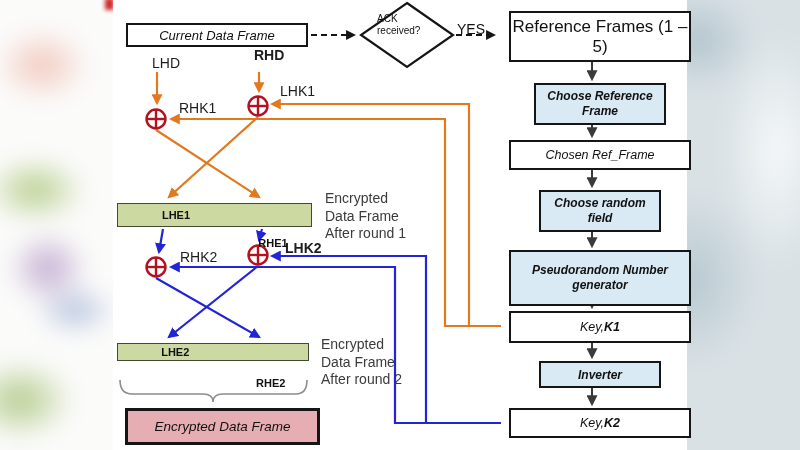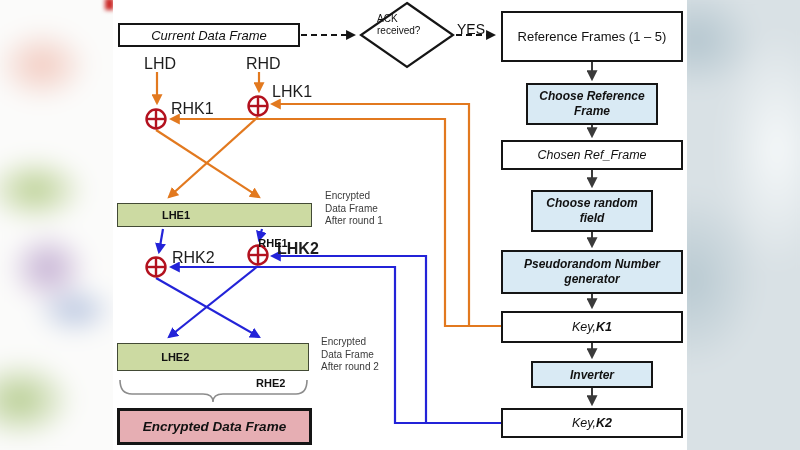--- a/index.html
+++ b/index.html
@@ -27,29 +27,29 @@
       radial-gradient(70px 150px at 110px 170px,#f5f8f9 0%,rgba(245,248,249,0) 80%),
       #d9e1e5;}
   #red-sliver{position:absolute;left:105px;top:-2px;width:9px;height:12px;
       background:#cb2a28;filter:blur(2px);}
 
   #slide{position:absolute;left:113px;top:0;width:574px;height:450px;background:#ffffff;}
 
   svg.wires{position:absolute;left:0;top:0;width:800px;height:450px;}
 
   .box{position:absolute;box-sizing:border-box;display:flex;align-items:center;
-       justify-content:center;text-align:center;background:#fff;color:#111;}
+       justify-content:center;text-align:center;background:#fff;color:#111;margin-left:8px;}
   .bd2 {border:2px solid #151515;}
   .bd25{border:2.4px solid #151515;}
   .bd3 {border:3px solid #151515;}
   .blue-fill{background:#d9eaf4;font-weight:bold;font-style:italic;}
   .italic{font-style:italic;}
 
-  .lbl{position:absolute;font-size:16px;color:#1d1d1d;white-space:nowrap;}
-  .note{position:absolute;font-size:10px;line-height:1.25;color:#3b3b3b;white-space:nowrap;}
+  .lbl{position:absolute;font-size:14px;color:#1d1d1d;white-space:nowrap;margin-left:8px;}
+  .note{position:absolute;font-size:14px;line-height:1.25;color:#3b3b3b;white-space:nowrap;}
 
   .split-box{position:absolute;box-sizing:border-box;display:flex;
        background:#ccdaa2;border:1.6px solid #424a35;}
   .split-box .cell{flex:1;display:flex;align-items:center;justify-content:center;
        font-weight:bold;font-size:11px;color:#111;padding-left:20px;}
   .split-box .cell + .cell{border-left:1.6px solid #424a35;margin-top:39px;}
 
   #diamond-text{position:absolute;left:377px;top:13px;width:60px;text-align:left;
        font-size:10px;line-height:1.2;color:#111;}
   #yes-label{position:absolute;left:457px;top:21px;font-size:14px;color:#111;}
@@ -144,57 +144,57 @@
   </svg>
 
   <div class="box bd25 italic" style="left:118px;top:23px;width:182px;height:24px;font-size:13px;">Current Data Frame</div>
 
   <div id="diamond-text">
     <div>ACK</div>
     <div>received?</div>
   </div>
   <div id="yes-label">YES</div>
 
-  <div class="box bd2" style="left:501px;top:11px;width:182px;height:51px;font-size:13px;">Reference Frames (1 – 5)</div>
+  <div class="box bd2" style="left:501px;top:11px;width:182px;height:51px;font-size:17px;">Reference Frames (1 – 5)</div>
   <div class="box bd25 blue-fill" style="left:526px;top:83px;width:132px;height:42px;font-size:12px;line-height:1.25;">Choose Reference Frame</div>
   <div class="box bd2 italic" style="left:501px;top:140px;width:182px;height:30px;font-size:12.5px;">Chosen Ref_Frame</div>
   <div class="box bd25 blue-fill" style="left:531px;top:190px;width:122px;height:42px;font-size:12px;line-height:1.25;">Choose random field</div>
-  <div class="box bd25 blue-fill" style="left:501px;top:250px;width:182px;height:44px;font-size:12px;line-height:1.25;text-align:center;">Pseudorandom Number generator</div>
+  <div class="box bd25 blue-fill" style="left:501px;top:250px;width:182px;height:56px;font-size:12px;line-height:1.25;text-align:center;">Pseudorandom Number generator</div>
   <div class="box bd2 italic" style="left:501px;top:311px;width:182px;height:32px;font-size:12.5px;">
     <span>Key, </span>
       <b>K1</b>
   </div>
   <div class="box bd25 blue-fill" style="left:531px;top:361px;width:122px;height:27px;font-size:12px;text-align:right;">Inverter</div>
   <div class="box bd2 italic" style="left:501px;top:408px;width:182px;height:30px;font-size:12.5px;">
     <span>Key, </span>
       <b>K2</b>
   </div>
 
   <div class="lbl" style="left:144px;top:55px;">LHD</div>
-  <div class="lbl" style="left:246px;top:55px;">RHD</div>
+  <div class="lbl" style="left:246px;top:47px;font-weight:bold;">RHD</div>
   <div class="lbl" style="left:171px;top:100px;">RHK1</div>
   <div class="lbl" style="left:272px;top:83px;">LHK1</div>
   <div class="lbl" style="left:172px;top:249px;">RHK2</div>
   <div class="lbl" style="left:277px;top:240px;font-weight:bold;">LHK2</div>
 
   <div class="split-box" style="left:117px;top:203px;width:195px;height:24px;">
     <div class="cell">LHE1</div>
     <div class="cell">RHE1</div>
   </div>
   <div class="note" style="left:325px;top:190px;">
     <div>Encrypted</div>
     <div>Data Frame</div>
     <div>After round 1</div>
   </div>
 
-  <div class="split-box" style="left:117px;top:343px;width:192px;height:28px;">
+  <div class="split-box" style="left:117px;top:343px;width:192px;height:18px;">
     <div class="cell">LHE2</div>
     <div class="cell">RHE2</div>
   </div>
   <div class="note" style="left:321px;top:336px;">
     <div>Encrypted</div>
     <div>Data Frame</div>
     <div>After round 2</div>
   </div>
 
-  <div class="box bd3 italic" style="left:117px;top:408px;width:195px;height:37px;font-size:13.5px;background:#e6aeb3;font-weight:bold;">Encrypted Data Frame</div>
+  <div class="box bd3 italic" style="left:117px;top:408px;width:195px;height:37px;font-size:13.5px;background:#e6aeb3;">Encrypted Data Frame</div>
 
 </div>
 
 </body></html>

